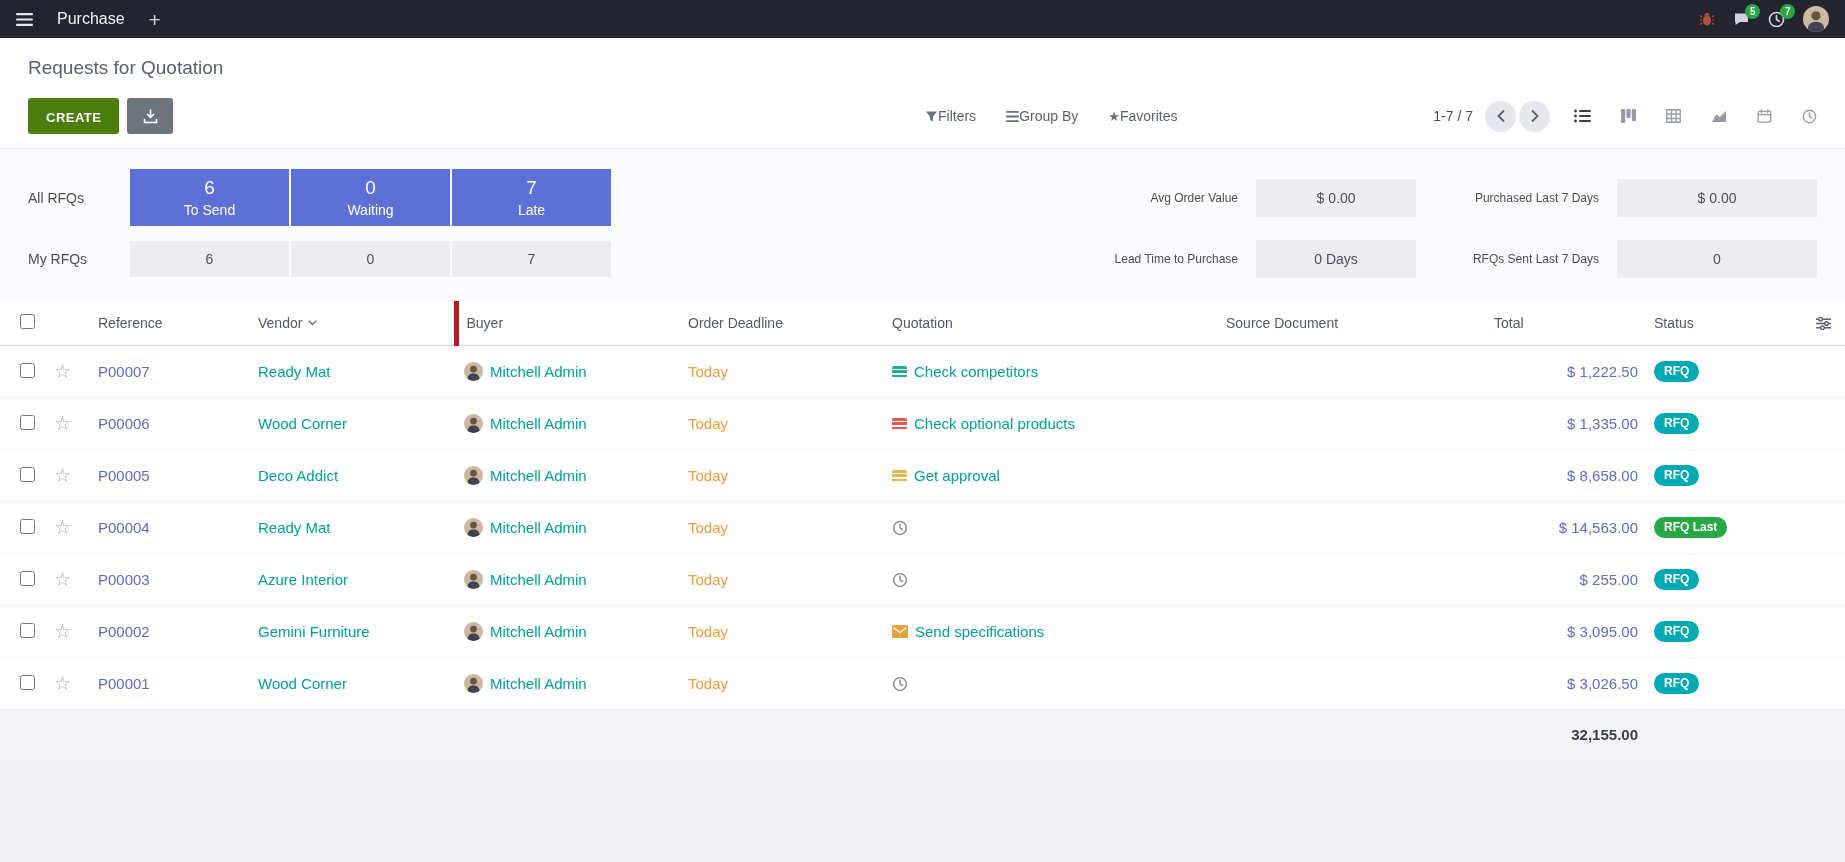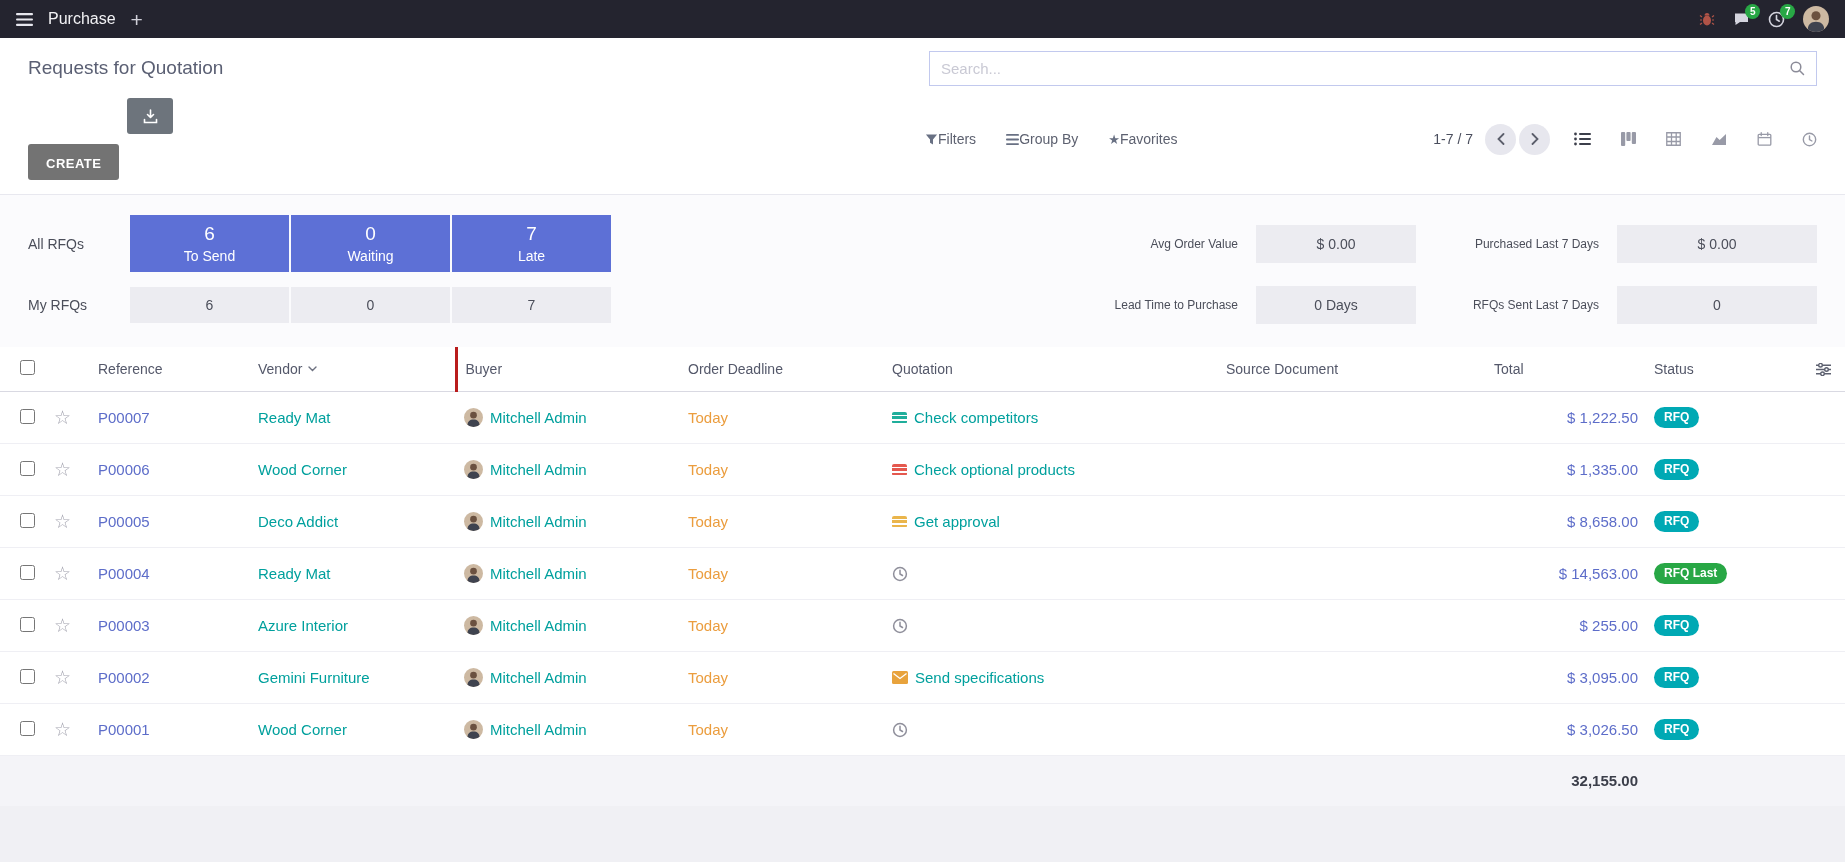--- a/index.html
+++ b/index.html
@@ -8,43 +8,43 @@
     width:1845px; height:862px; overflow:hidden;
     font-family:"Liberation Sans", sans-serif;
     font-size:15px; color:#4a4e5d;
     display:flex; flex-direction:column; background:#fff;
   }
   svg { display:block; }
 
   
   .topbar { height:38px; background:#24242f; display:flex; align-items:center;
             justify-content:space-between; padding:0 16px; flex:0 0 auto; }
-  .tb-left { display:flex; align-items:center; gap:15px; }
+  .tb-left { display:flex; align-items:center; gap:24px; }
   .app-name { color:#f2f2f5; font-size:16px; cursor:pointer; }
   .plus-icon { color:#cfcfd8; font-size:21px; line-height:1; cursor:pointer; }
   .tb-right { display:flex; align-items:center; gap:18px; }
   .systray-item { position:relative; cursor:pointer; }
   .badge { position:absolute; top:-7px; right:-10px; background:#28a745; color:#fff;
            font-size:10px; font-weight:bold; border-radius:9px; padding:1px 4.5px; line-height:1.3; }
   .avatar { width:26px; height:26px; border-radius:50%; overflow:hidden; cursor:pointer; }
 
   
   .control-panel { padding:10px 28px 14px; background:#fff; flex:0 0 auto; }
   .cp-top { display:flex; align-items:center; justify-content:space-between; height:40px; }
   .page-title { font-size:19px; font-weight:normal; color:#5a5f73; }
   .searchbox { width:888px; height:35px; border:1px solid #c2c9ee; display:flex;
                align-items:center; padding:0 11px; background:#fff; }
   .searchbox input { flex:1; border:none; outline:none; font-size:15px; color:#333;
                      font-family:inherit; background:transparent; }
   .searchbox input::placeholder { color:#c9c9d4; }
   .cp-bottom { margin-top:10px; display:flex; align-items:center; justify-content:space-between; }
   .btn-row { display:flex; gap:8px; }
   .btn { border:none; border-radius:3px; cursor:pointer; font-family:inherit; }
-  .btn-create { background:#737373; color:#fff; font-size:13px; font-weight:bold;
-                letter-spacing:.5px; padding:12px 18px; height:36px;margin-top:46px; }
+  .btn-create { background:#4d7c0f; color:#fff; font-size:13px; font-weight:bold;
+                letter-spacing:.5px; padding:12px 18px; height:36px; }
   .btn-export { background:#6d747c; width:46px; height:36px; display:flex;
                 align-items:center; justify-content:center; }
   .cp-right { display:flex; align-items:center; justify-content:space-between; width:892px; }
   .search-opts { display:flex; align-items:center; gap:30px; }
   .opt { display:flex; align-items:center; color:#5d6170; font-size:14px; cursor:pointer; }
   .opt-star { font-size:13px; color:#687083; line-height:1; }
   .pager-views { display:flex; align-items:center; gap:24px; }
   .pager { display:flex; align-items:center; gap:12px; }
   .pager-text { font-size:14px; color:#4a4e5d; }
   .pager-btns { display:flex; gap:3px; }
@@ -70,21 +70,21 @@
   .metric-label { font-size:12px; color:#4b4e5a; text-align:right; white-space:nowrap; }
   .metric-value { background:#ececf1; height:38px; display:flex; align-items:center;
                   justify-content:center; font-size:14px; color:#4b4e5a; cursor:pointer; }
 
   
   .list-wrap { flex:1; display:flex; flex-direction:column; background:#f97316; }
   table { width:100%; border-collapse:collapse; table-layout:fixed; background:#fff; }
   th { font-size:14px; font-weight:normal; color:#54586a; text-align:left;
        padding:13px 8px; border-bottom:1px solid #d9d9e2; background:#fff; cursor:pointer; }
   .th-vendor-inner { display:flex; align-items:center; gap:6px; }
-  th.th-vendor { border-right:3px solid #b91c1c; }
+  th.th-vendor { border-right:5px solid #b91c1c; }
   th.th-total { }
   th.th-gear { cursor:default; }
   th.th-gear .gear-wrap { display:flex; justify-content:flex-end; padding-right:6px; cursor:pointer; }
   td { padding:0 8px; height:52px; border-bottom:1px solid #efeff4; font-size:15px;
        vertical-align:middle; background:#fff; }
   .td-check, .th-check { padding-left:20px; }
   input[type=checkbox] { width:15px; height:15px; accent-color:#5c66c9; cursor:pointer; }
   .star { color:#a3a3af; font-size:19px; line-height:1; cursor:pointer; }
   .t-indigo { color:#5d6dc9; }
   .t-teal { color:#00a09d; }
@@ -150,29 +150,20 @@
           <circle cx="12" cy="9" r="4.2" fill="#6b5140"></circle>
           <path d="M12 14.5c-4.5 0-7.5 2.6-7.5 6.5V24h15v-3c0-3.9-3-6.5-7.5-6.5z" fill="#3f434f"></path>
         </svg>
     </span>
   </div>
 </header>
 
 <section class="control-panel">
   <div class="cp-top">
     <h1 class="page-title">Requests for Quotation</h1>
-    <div class="searchbox">
-      <input type="text" placeholder="Search..." style="">
-      <span>
-        <svg width="16" height="16" viewBox="0 0 16 16">
-            <circle cx="7" cy="7" r="4.8" fill="none" stroke="#8b8b98" stroke-width="1.5"></circle>
-            <path d="M10.5 10.5L14.5 14.5" stroke="#8b8b98" stroke-width="1.5" stroke-linecap="round"></path>
-          </svg>
-      </span>
-    </div>
   </div>
   <div class="cp-bottom">
     <div class="btn-row">
       <button class="btn btn-create">CREATE</button>
       <button class="btn btn-export">
         <span>
           <svg width="15" height="15" viewBox="0 0 15 15">
               <path d="M7.5 1v7M4.5 5.5l3 3 3-3" stroke="#fff" stroke-width="1.6" fill="none" stroke-linecap="round" stroke-linejoin="round"></path>
               <path d="M1.5 10.5v3h12v-3" stroke="#fff" stroke-width="1.6" fill="none" stroke-linecap="round"></path>
             </svg>

